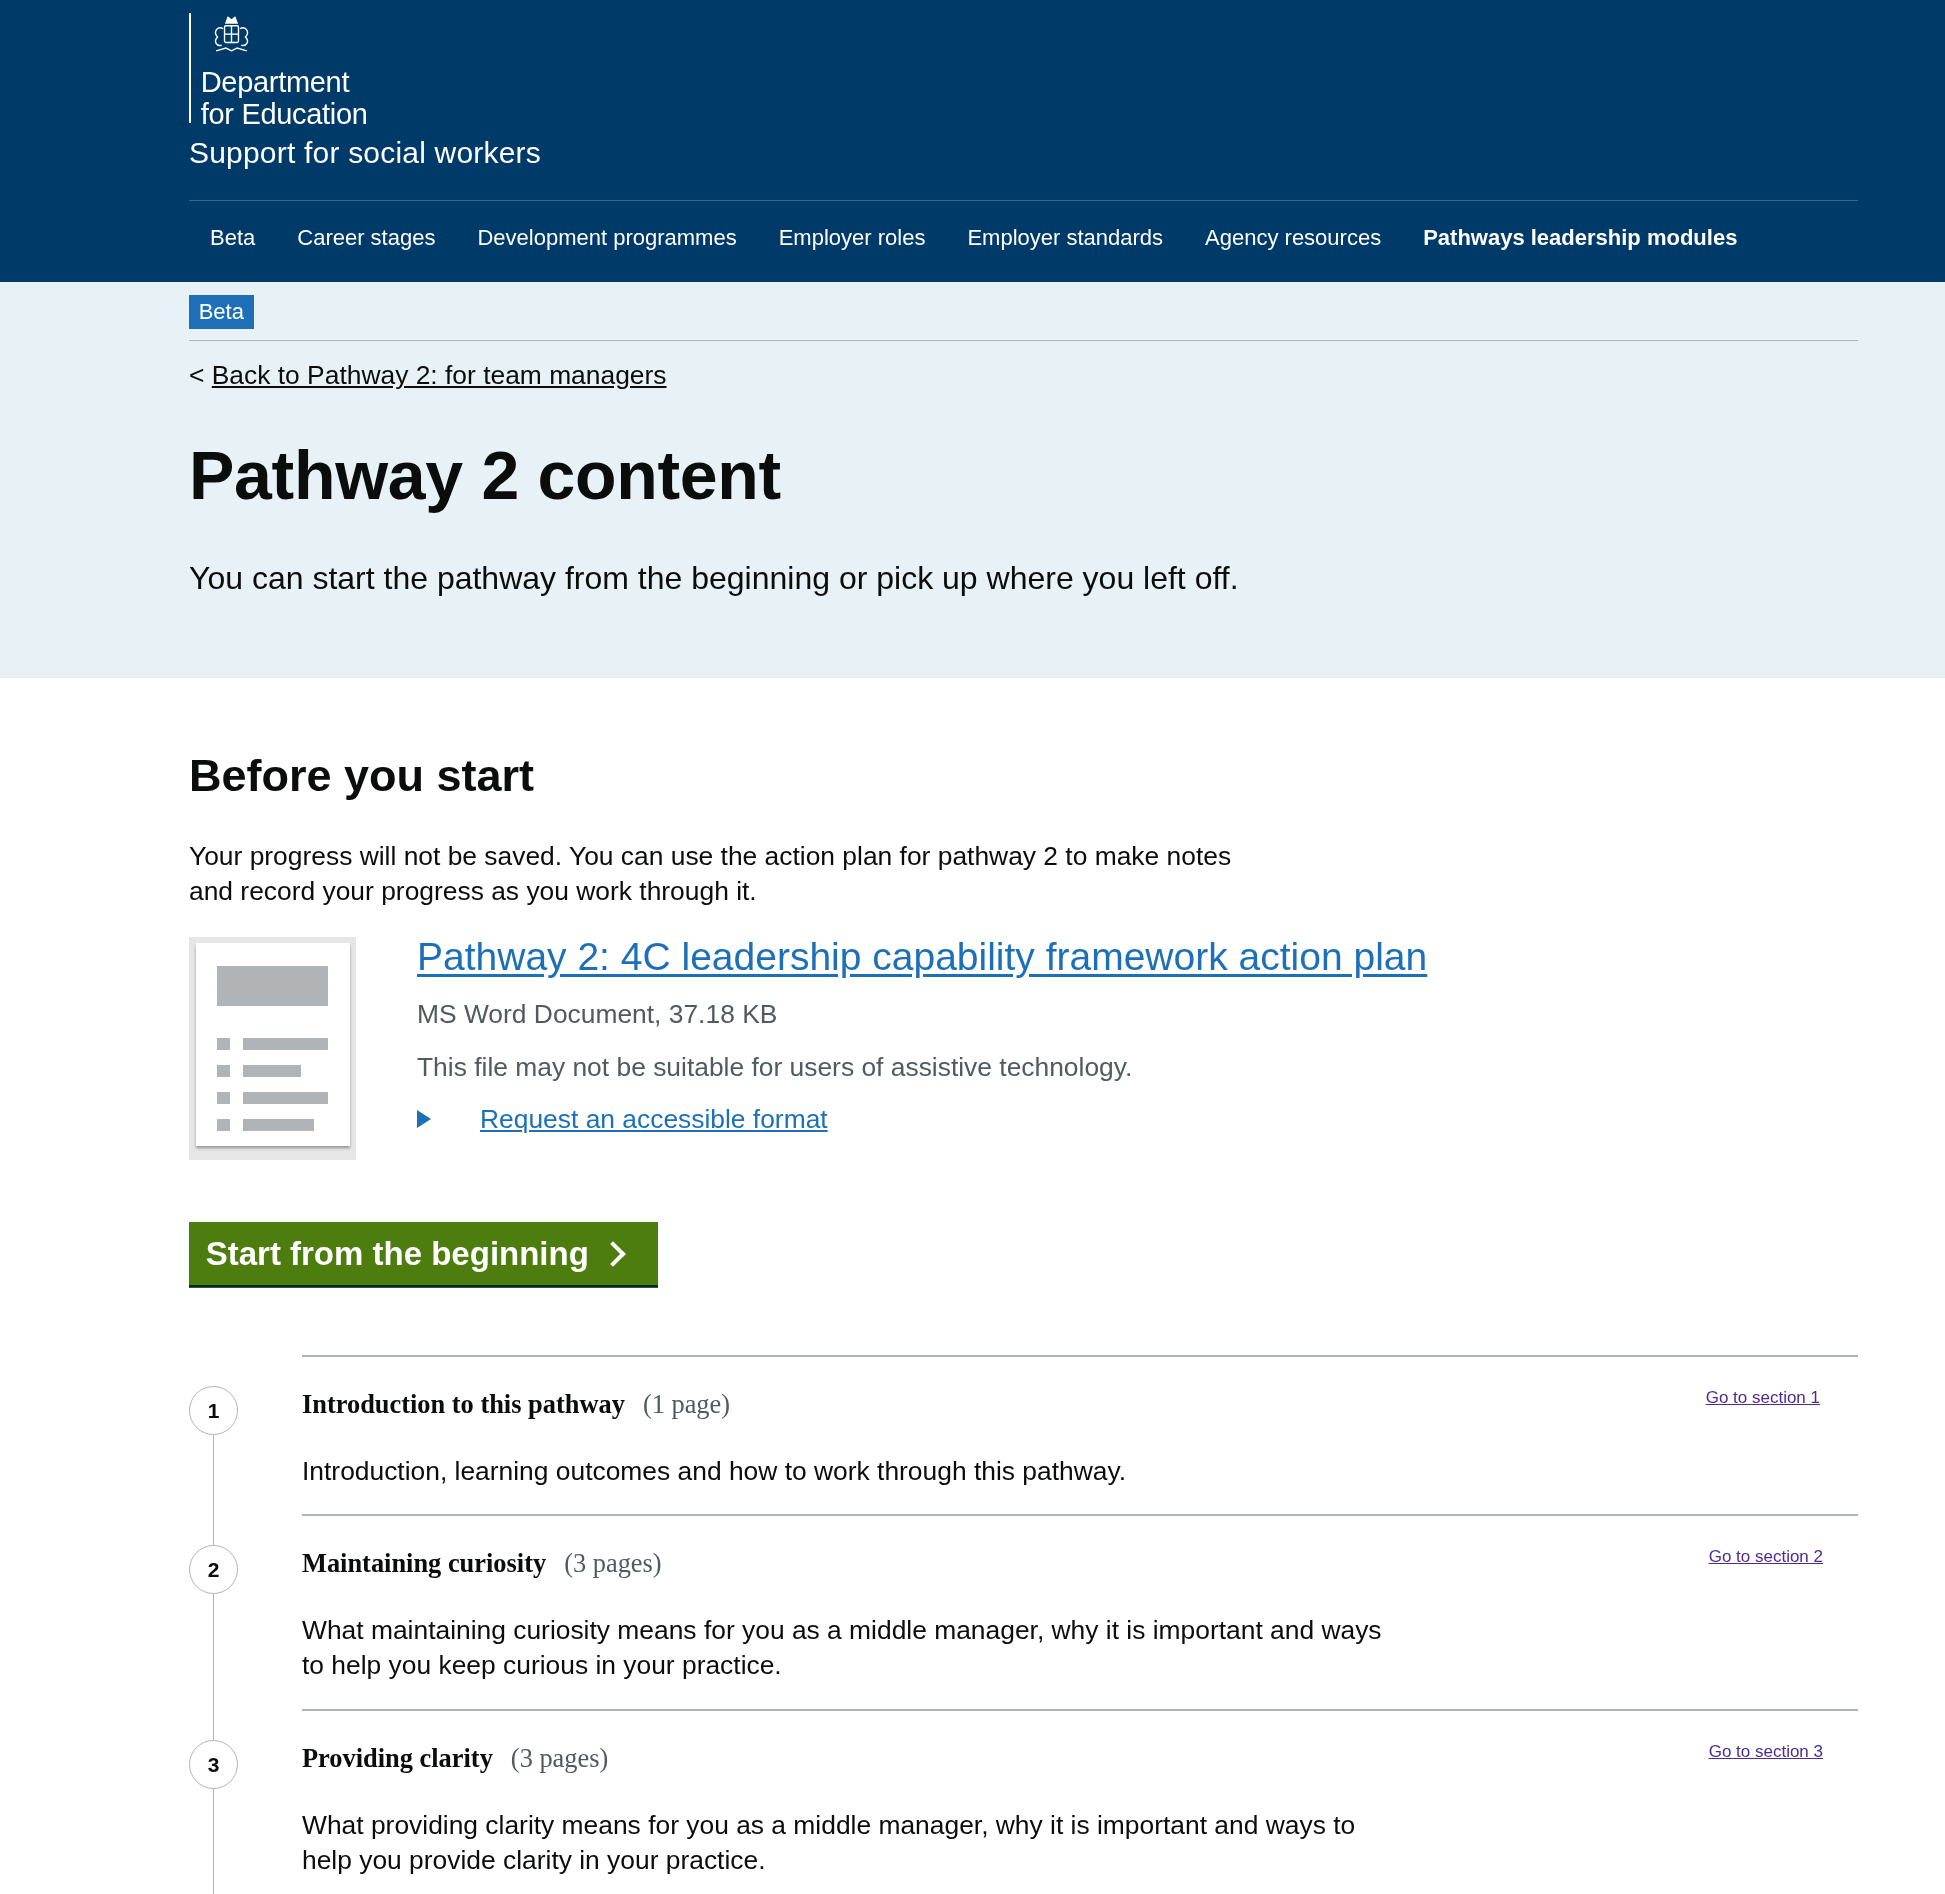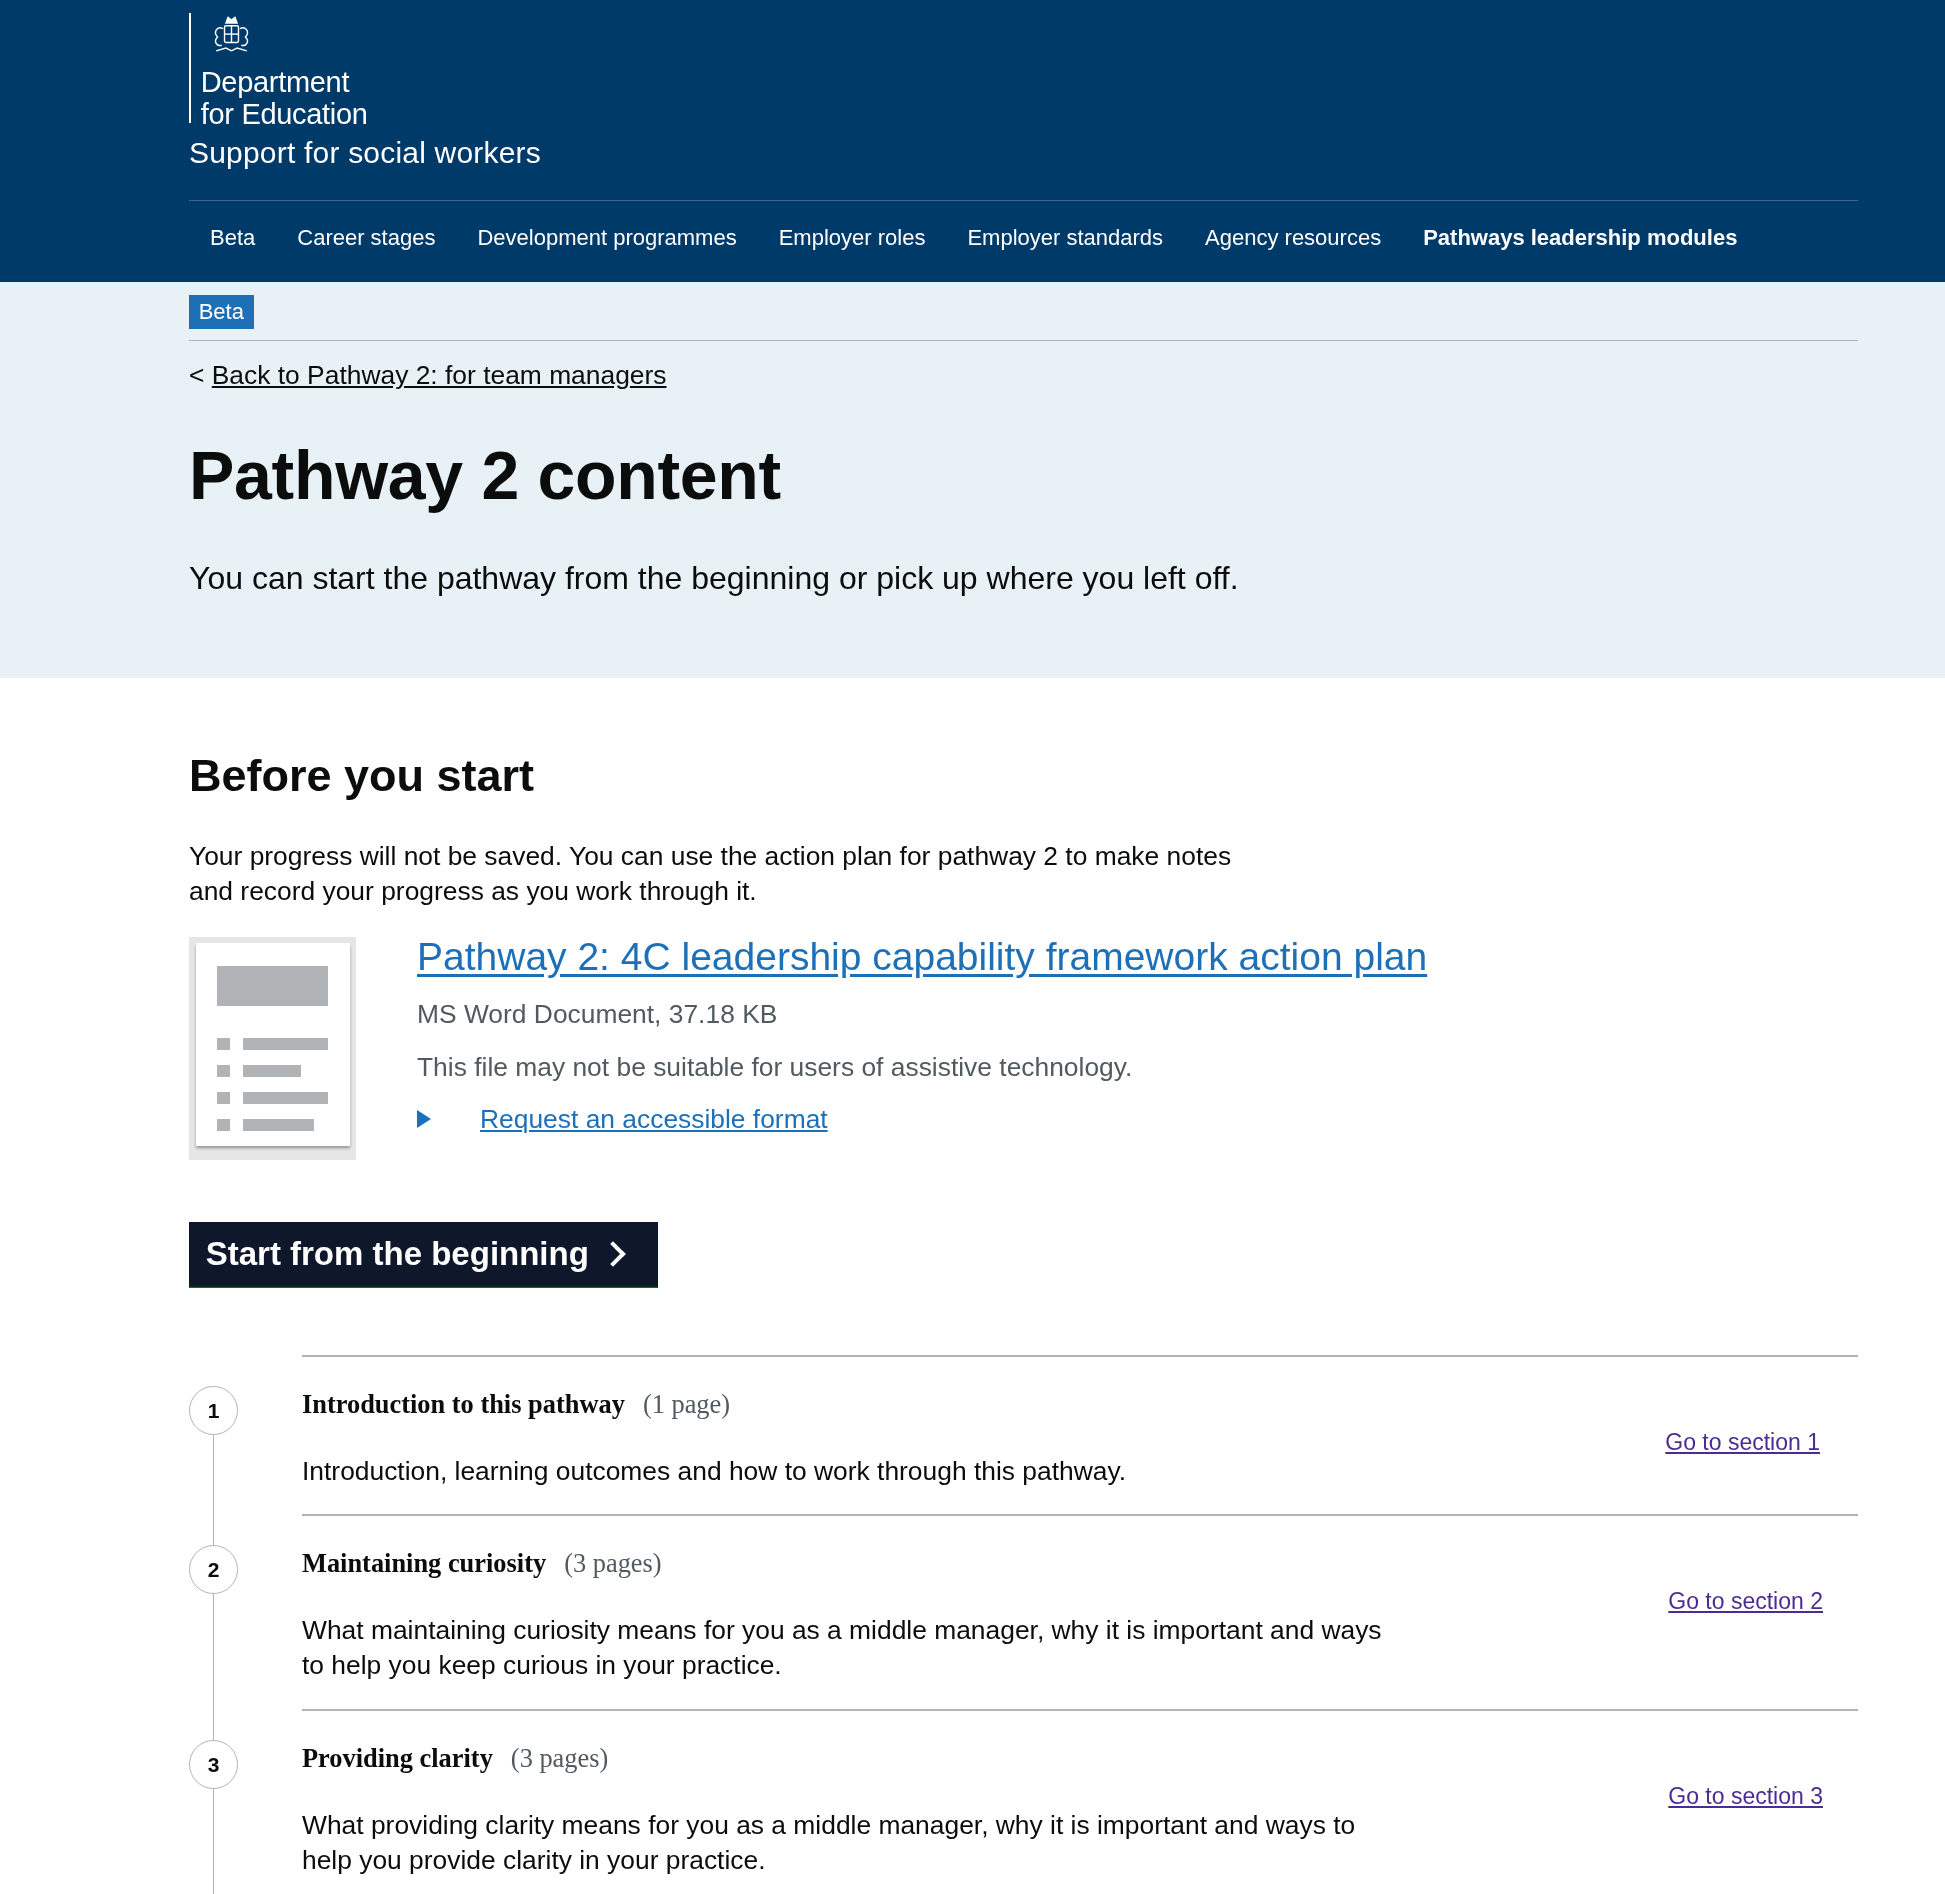--- a/index.html
+++ b/index.html
@@ -39,30 +39,30 @@
   .tp-row .b { position: absolute; left: 0; width: 12.5px; height: 12.5px; background: #b1b4b6; }
   .tp-row .l { position: absolute; left: 26.4px; height: 12.5px; background: #b1b4b6; }
   .attach { position: absolute; left: 417px; top: 935px; }
   .attach-title { font-size: 39px; color: #1d70b8; text-decoration: underline; text-underline-offset: 4.2px; display: block; }
   .attach-meta { font-size: 26.4px; color: #505a5f; margin-top: 19.5px; }
   .attach-warn { font-size: 26.4px; color: #505a5f; margin-top: 22px; }
   .attach-details { margin-top: 21px; font-size: 26.4px; display: flex; align-items: center; gap: 28px; }
   .triangle { width: 0; height: 0; border-top: 9px solid transparent; border-bottom: 9px solid transparent; border-left: 14px solid #1d70b8; margin-right: 21px; }
   .attach-details a { color: #1d70b8; text-decoration: underline; }
 
-  .start-btn { position: absolute; left: 189px; top: 1222px; width: 469px; height: 63px; background: #0f172a; box-shadow: 0 2.8px 0 #002d18; color: #fff; font-size: 33px; font-weight: bold; display: flex; align-items: center; padding-left: 16.7px; border: none; }
+  .start-btn { position: absolute; left: 189px; top: 1222px; width: 469px; height: 63px; background: #4d7c0f; box-shadow: 0 2.8px 0 #002d18; color: #fff; font-size: 33px; font-weight: bold; display: flex; align-items: center; padding-left: 16.7px; border: none; }
   .start-btn .chev { margin-left: 15.3px; width: 18px; height: 18px; border-right: 4.9px solid #fff; border-top: 4.9px solid #fff; transform: rotate(45deg); margin-top: 1.4px; }
 
   
   .steps-line { position: absolute; left: 213px; top: 1432px; width: 1.4px; height: 462px; background: #b1b4b6; }
   .step { position: absolute; left: 302px; width: 1556px; border-top: 2.1px solid #b1b4b6; }
   .step-circle { position: absolute; left: -113px; width: 49px; height: 49px; border-radius: 50%; border: 1.4px solid #b1b4b6; background: #fff; font-size: 21px; font-weight: bold; display: flex; align-items: center; justify-content: center; }
   .step-title { position: absolute; left: 0; font-size: 26.4px; font-weight: bold; font-family: Liberation Serif, serif; }
   .step-pages { font-weight: normal; color: #505a5f; margin-left: 18px; }
-  .step-link { position: absolute; right: 38px; font-size: 23px; color: #4c2c92; text-decoration: underline; margin-top: 41px; }
+  .step-link { position: absolute; right: 38px; font-size: 17px; color: #4c2c92; text-decoration: underline; }
   .step-desc { position: absolute; left: 0; width: 1182px; font-size: 26.4px; line-height: 35px; }
 </style>
 </head>
 <body>
 
 <header class="header">
   <a class="logo">
     <svg class="crest" viewBox="0 0 76 64">
       <g fill="none" stroke="#fff" stroke-width="2">
         <path d="M30 14 L33 6 L38 10 L43 6 L46 14 Z" fill="#fff"></path>

